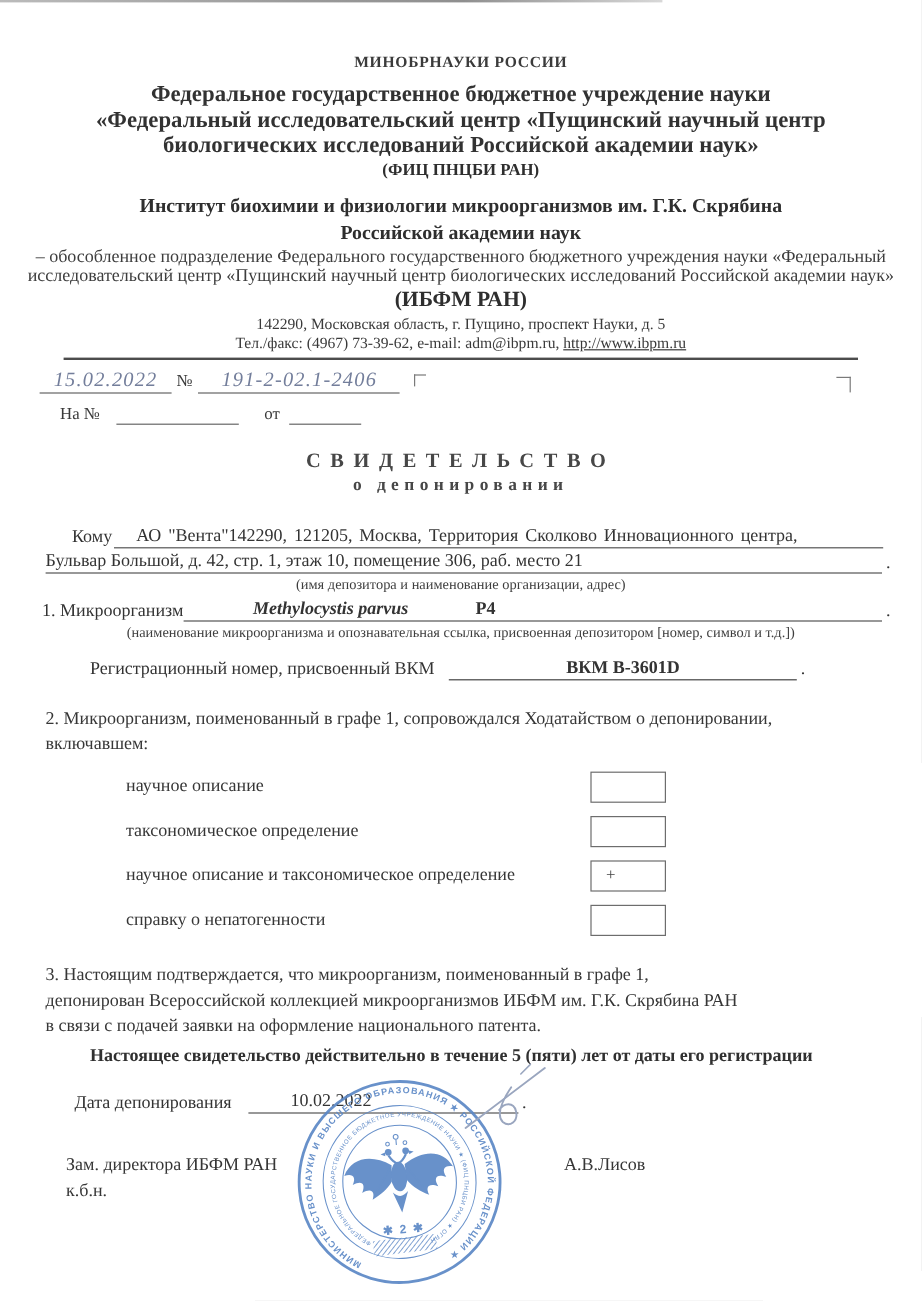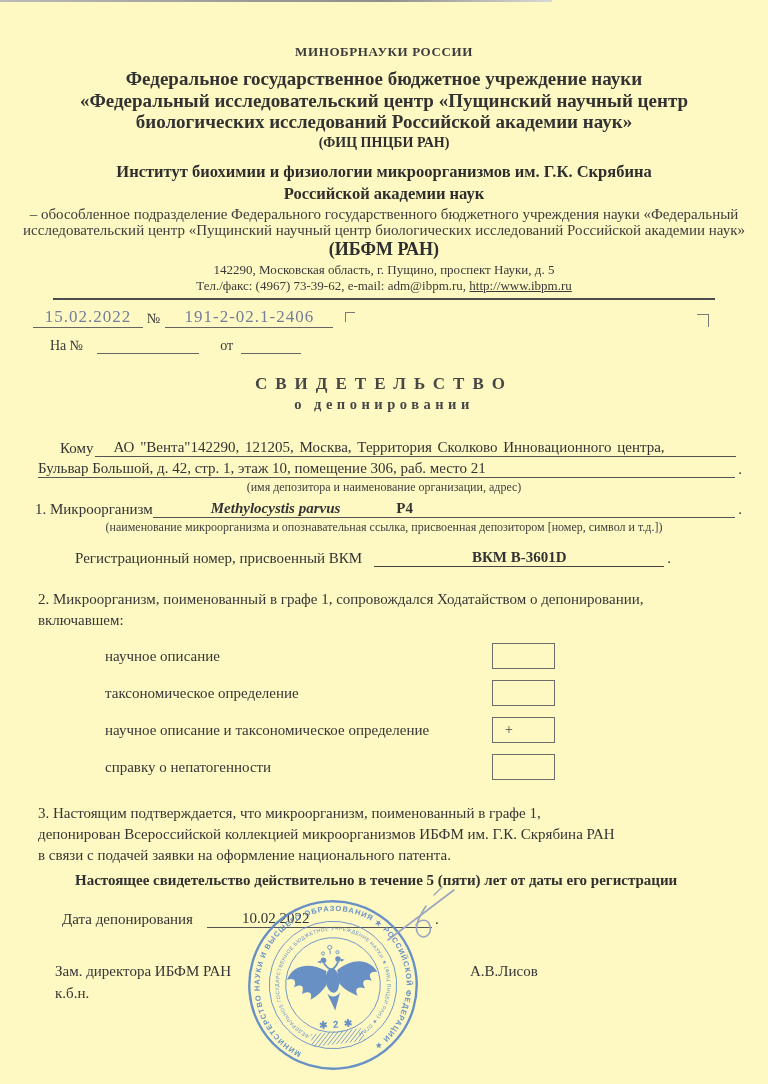--- a/index.html
+++ b/index.html
@@ -1,37 +1,37 @@
 <!DOCTYPE html>
 <html><head>
 <meta charset="utf-8">
 <style>
   html,body{margin:0;padding:0;background:#e8e8e8;}
   .page{
     width:768px;height:1084px;position:relative;margin:0 auto;
-    background:#fef9c3;overflow:hidden;
+    background:#ffffff;overflow:hidden;
     font-family:"Liberation Serif","DejaVu Serif",serif;
     color:#333;font-size:15px;
   }
   .scan-edge{position:absolute;top:0;left:0;width:552px;height:2px;
     background:linear-gradient(90deg,#bbb 0%,#9a9a9a 45%,#8f8f8f 70%,#d8d8d8 100%);}
   
   .lh{text-align:center;}
   .lh-ministry{padding-top:44px;font-size:13px;font-weight:bold;letter-spacing:.6px;color:#3b3b3b;}
   .lh-org{margin-top:8px;font-size:19px;font-weight:bold;line-height:21.5px;color:#323232;}
   .lh-org-abbr{margin-top:2px;font-size:14px;font-weight:bold;color:#2e2e2e;}
   .lh-inst{margin-top:10px;font-size:16.5px;font-weight:bold;line-height:22px;color:#2e2e2e;}
   .lh-sub{margin-top:1px;font-size:15px;line-height:16px;color:#3d3d3d;}
   .lh-ibpm{margin-top:1px;font-size:18px;font-weight:bold;color:#2e2e2e;}
   .lh-addr{margin-top:2px;font-size:13px;line-height:16px;color:#3a3a3a;}
   .lh-link{text-decoration:underline;color:#3a3a3a;}
   .rule{margin:4px 53px 0 53px;border:0;border-top:2px solid #4c4c4c;height:0;}
   
   .ref{position:relative;margin:7px 0 0 33px;}
-  .hand{color:#737e9b;font-size:17px;letter-spacing:1px;}
+  .hand{font-style:italic;color:#737e9b;font-size:17px;letter-spacing:1px;}
   .ref-row1{display:flex;align-items:flex-end;}
   .ref-date{width:110px;border-bottom:1px solid #666;text-align:center;}
   .ref-no-sign{margin:0 5px 1px 4px;font-size:14px;color:#3a3a3a;}
   .ref-number{width:168px;border-bottom:1px solid #666;text-align:center;}
   .ref-row2{display:flex;align-items:flex-end;margin:9px 0 0 17px;font-size:14px;color:#3a3a3a;}
   .blank1{width:102px;margin-left:14px;border-bottom:1px solid #666;height:16px;}
   .blank2{width:60px;margin-left:8px;border-bottom:1px solid #666;height:16px;}
   .ref-ot{margin-left:21px;}
   .corner{position:absolute;}
   .corner-left{left:345px;top:312px;width:9px;height:9px;border-left:1.5px solid #7a7a7a;border-top:1.5px solid #7a7a7a;}

